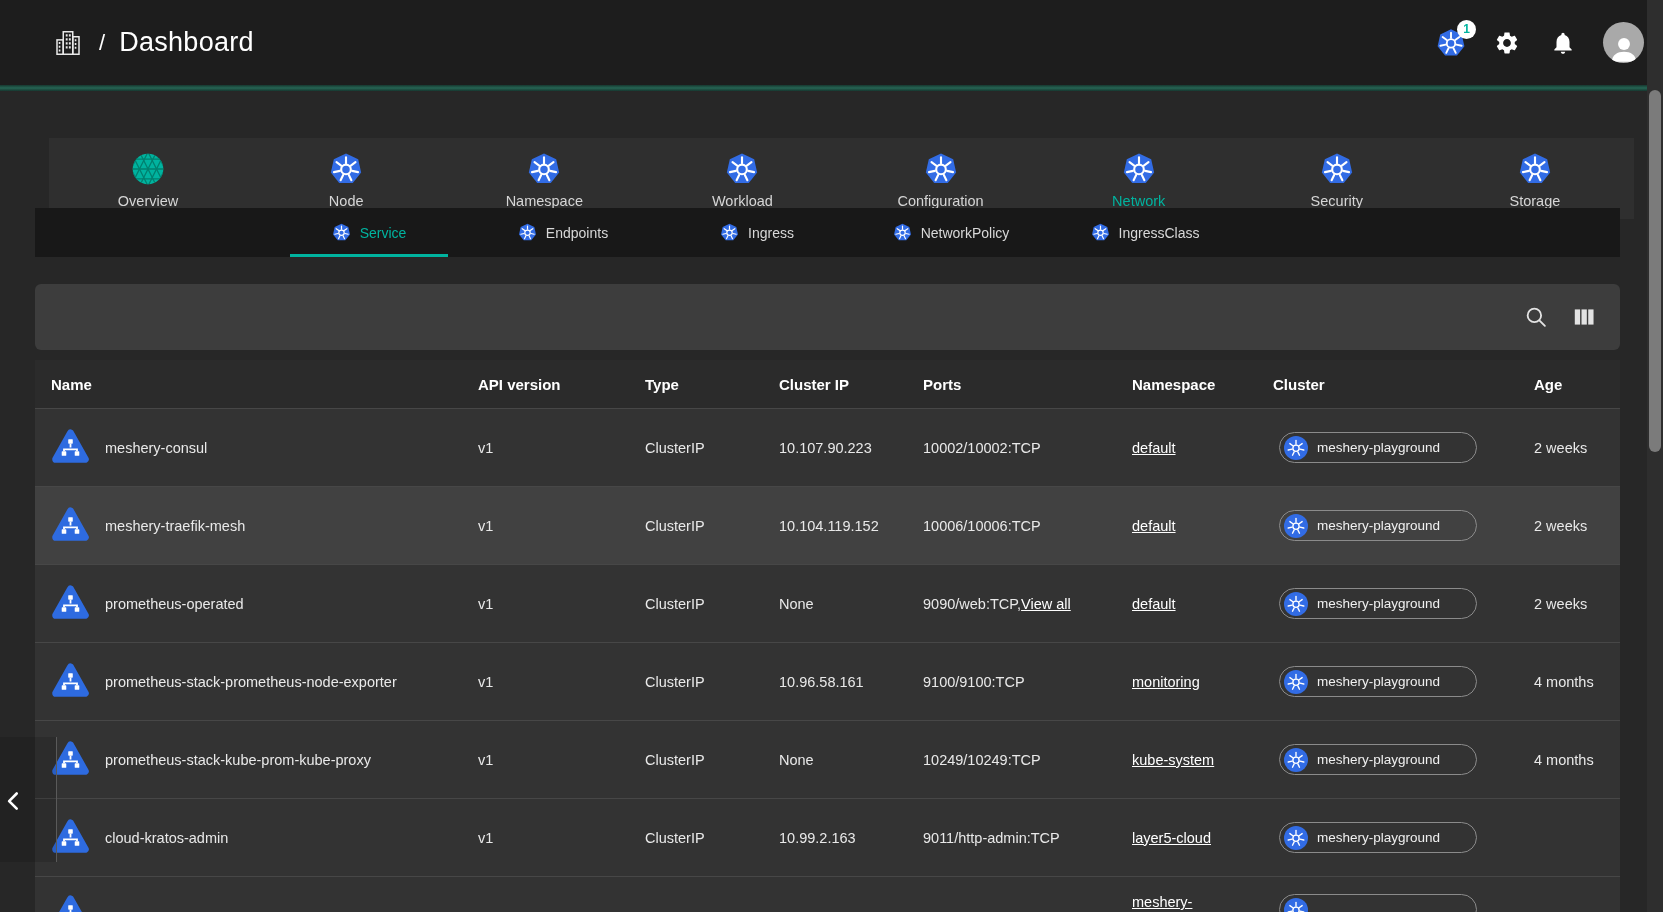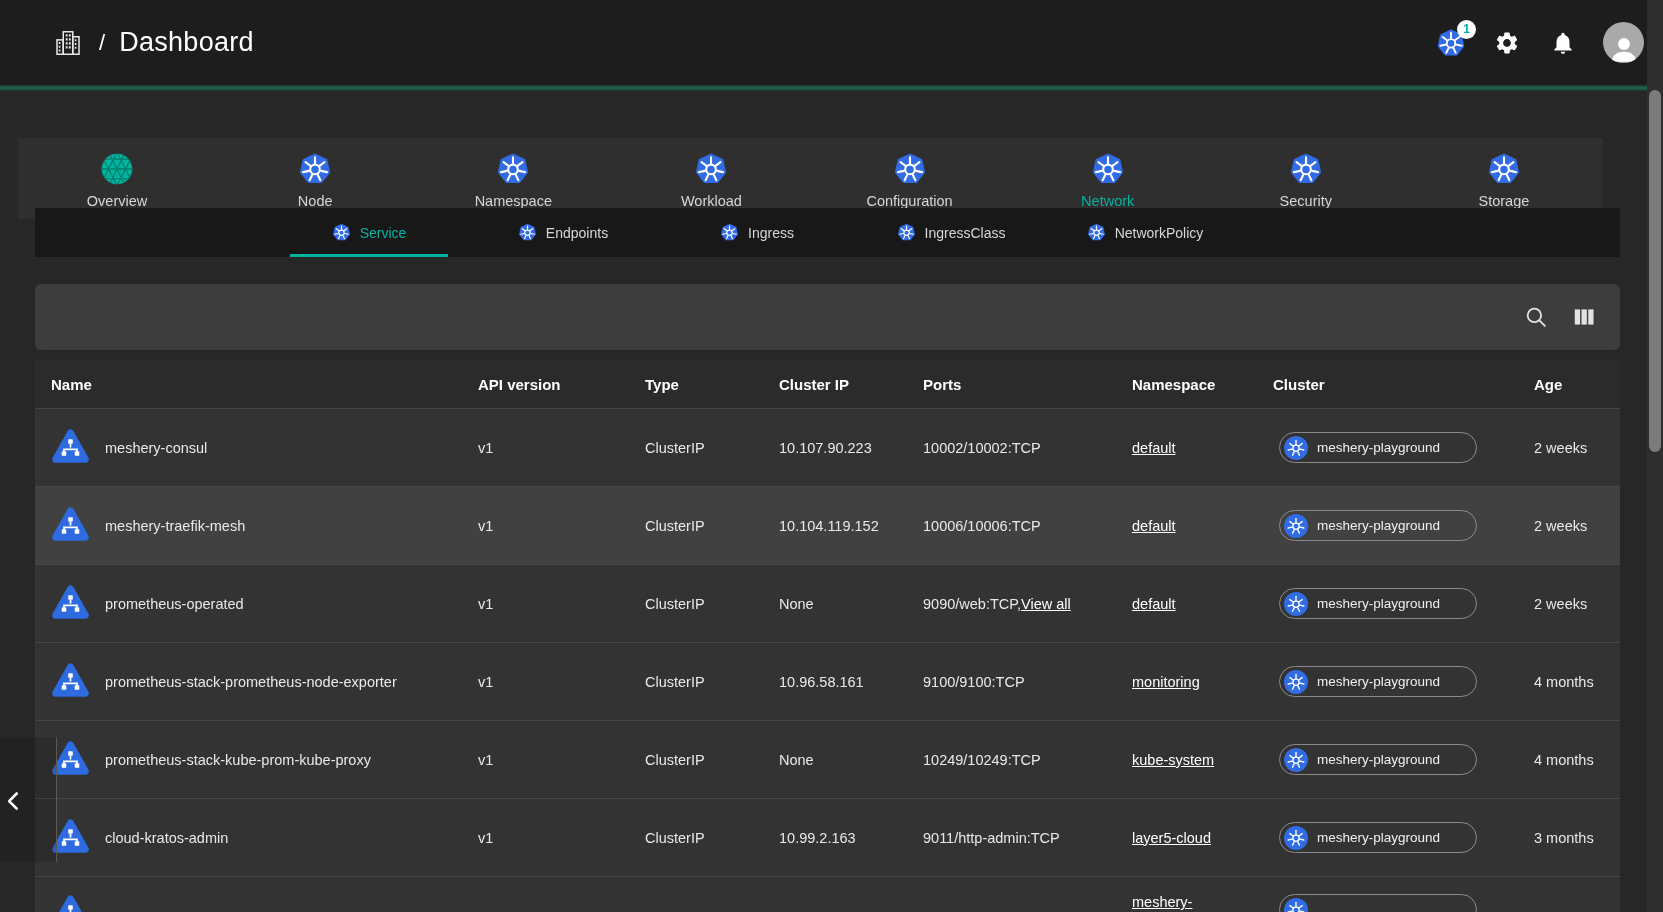--- a/index.html
+++ b/index.html
@@ -34,21 +34,21 @@
     display:flex; align-items:flex-end; justify-content:center; cursor:pointer;
   }
   .avatar svg { width:34px; height:34px; margin-bottom:-3px; }
   .header-underline {
     position:absolute; left:0; top:85px; width:1663px; height:6px;
     background:linear-gradient(180deg,#16372f 0%,#266554 50%,#16372f 100%);
   }
 
   
   .tabbar {
-    position:absolute; left:18px; top:138px; width:1585px; height:81px;
+    position:absolute; left:49px; top:138px; width:1585px; height:81px;
     background:#2f2f2f; display:flex;
   }
   .tab {
     position:relative; flex:1 1 0; display:flex; flex-direction:column;
     align-items:center; justify-content:center; gap:7px; cursor:pointer; padding-top:4px;
   }
   .tab svg { width:34px; height:34px; }
   .tab .tab-label { font-size:14.5px; color:#d6d6d6; }
   .tab.active .tab-label { color:var(--accent); }
   .tab.active::after {
@@ -318,27 +318,27 @@
     <div class="subtab">
     <svg>
         <use href="#sym-k8s"></use>
       </svg>
     <span class="subtab-label">Ingress</span>
   </div>
     <div class="subtab">
     <svg>
         <use href="#sym-k8s"></use>
       </svg>
+    <span class="subtab-label">NetworkPolicy</span>
+  </div>
+    <div class="subtab">
+    <svg>
+        <use href="#sym-k8s"></use>
+      </svg>
     <span class="subtab-label">IngressClass</span>
-  </div>
-    <div class="subtab">
-    <svg>
-        <use href="#sym-k8s"></use>
-      </svg>
-    <span class="subtab-label">NetworkPolicy</span>
   </div>
   </div>
 
 <div class="toolbar">
   <div class="icon-btn">
     <svg>
         <use href="#sym-search"></use>
       </svg>
   </div>
   <div class="icon-btn">
@@ -525,21 +525,20 @@
     <div class="td">
       <span class="chip">
         <span class="chip-icon">
               <svg>
                 <use href="#sym-k8s"></use>
               </svg>
             </span>
         <span class="chip-label">meshery-playground</span>
       </span>
     </div>
-    <div class="td">3 months</div>
   </div>
       <div class="trow partial">
     <div class="td td-name">
       <svg>
             <use href="#sym-service"></use>
           </svg>
       <span class="name-text"></span>
     </div>
     <div class="td"></div>
     <div class="td"></div>

